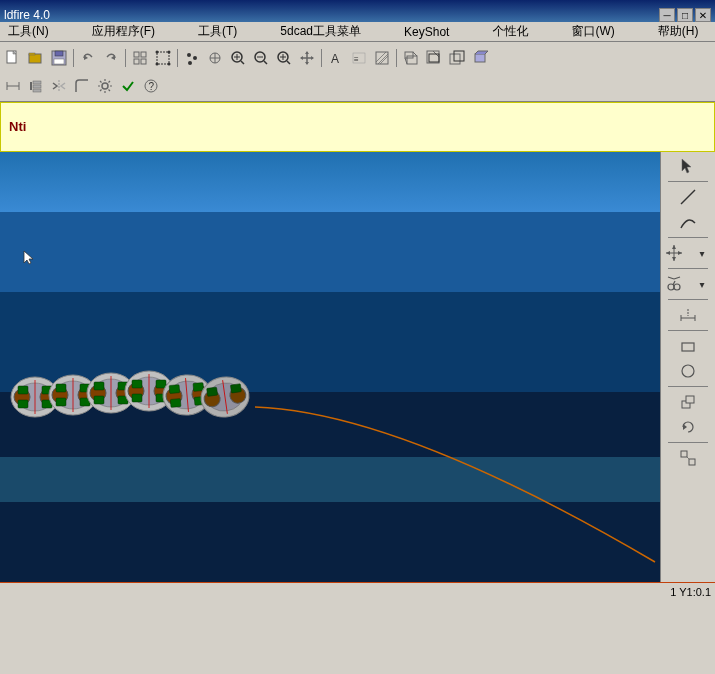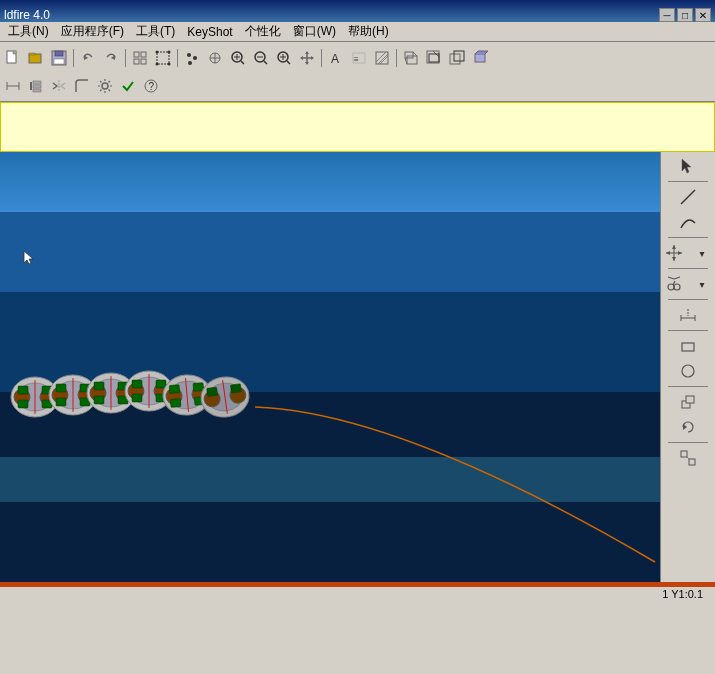--- a/index.html
+++ b/index.html
@@ -48,20 +48,21 @@
     
     #menu-bar {
       height: 20px;
       background: #d4d0c8;
       display: flex;
       align-items: center;
       padding: 0 2px;
       border-bottom: 1px solid #808080;
       font-size: 12px;
       color: #000;
+      gap: 31px;
     }
     .menu-item {
       padding: 2px 6px;
       cursor: pointer;
       white-space: nowrap;
     }
 
     
     #toolbar-area {
       background: #d4d0c8;
@@ -220,24 +221,24 @@
     }
     .rp-row {
       display: flex;
       gap: 2px;
     }
 
     
     #status-bar {
       height: 18px;
       background: #d4d0c8;
-      border-top: 5px solid #c2410c;
-      display: flex;
-      align-items: center;
-      padding: 0 12px;
+      border-top: 1px solid #c2410c;
+      display: flex;
+      align-items: center;
+      padding: 0 4px;
       font-size: 11px;
       color: #000;
       justify-content: flex-end;
     }
 
     
     #cursor-indicator {
       position: absolute;
       top: 97px;
       left: 22px;
@@ -257,20 +258,21 @@
     <div class="win-btn">─</div>
     <div class="win-btn">□</div>
     <div class="win-btn">✕</div>
   </div>
 </div>
 
 <div id="menu-bar">
   <div class="menu-item">工具(N)</div>
   <div class="menu-item">应用程序(F)</div>
   <div class="menu-item">工具(T)</div>
+  <div class="menu-item">5dcad工具菜单</div>
   <div class="menu-item">KeyShot</div>
   <div class="menu-item">个性化</div>
   <div class="menu-item">窗口(W)</div>
   <div class="menu-item">帮助(H)</div>
 </div>
 
 <div id="toolbar-area">
   <div id="toolbar1">
 
     <div class="tb-btn">
@@ -460,20 +462,21 @@
     <div class="tb-btn">
       <svg viewBox="0 0 16 16">
           <circle cx="8" cy="8" r="6" fill="none" stroke="#666" stroke-width="1"></circle>
           <text x="5.5" y="12" font-size="10" fill="#333">?</text>
         </svg>
     </div>
   </div>
 </div>
 
 <div id="notif-bar">
+  <div class="notif-title">Nti</div>
 </div>
 
 <div id="main-area" style="height: 430px;">
 
   <div id="viewport">
 
     <div id="sky"></div>
 
     <div id="sea-top"></div>
     <div id="sea-mid"></div>

